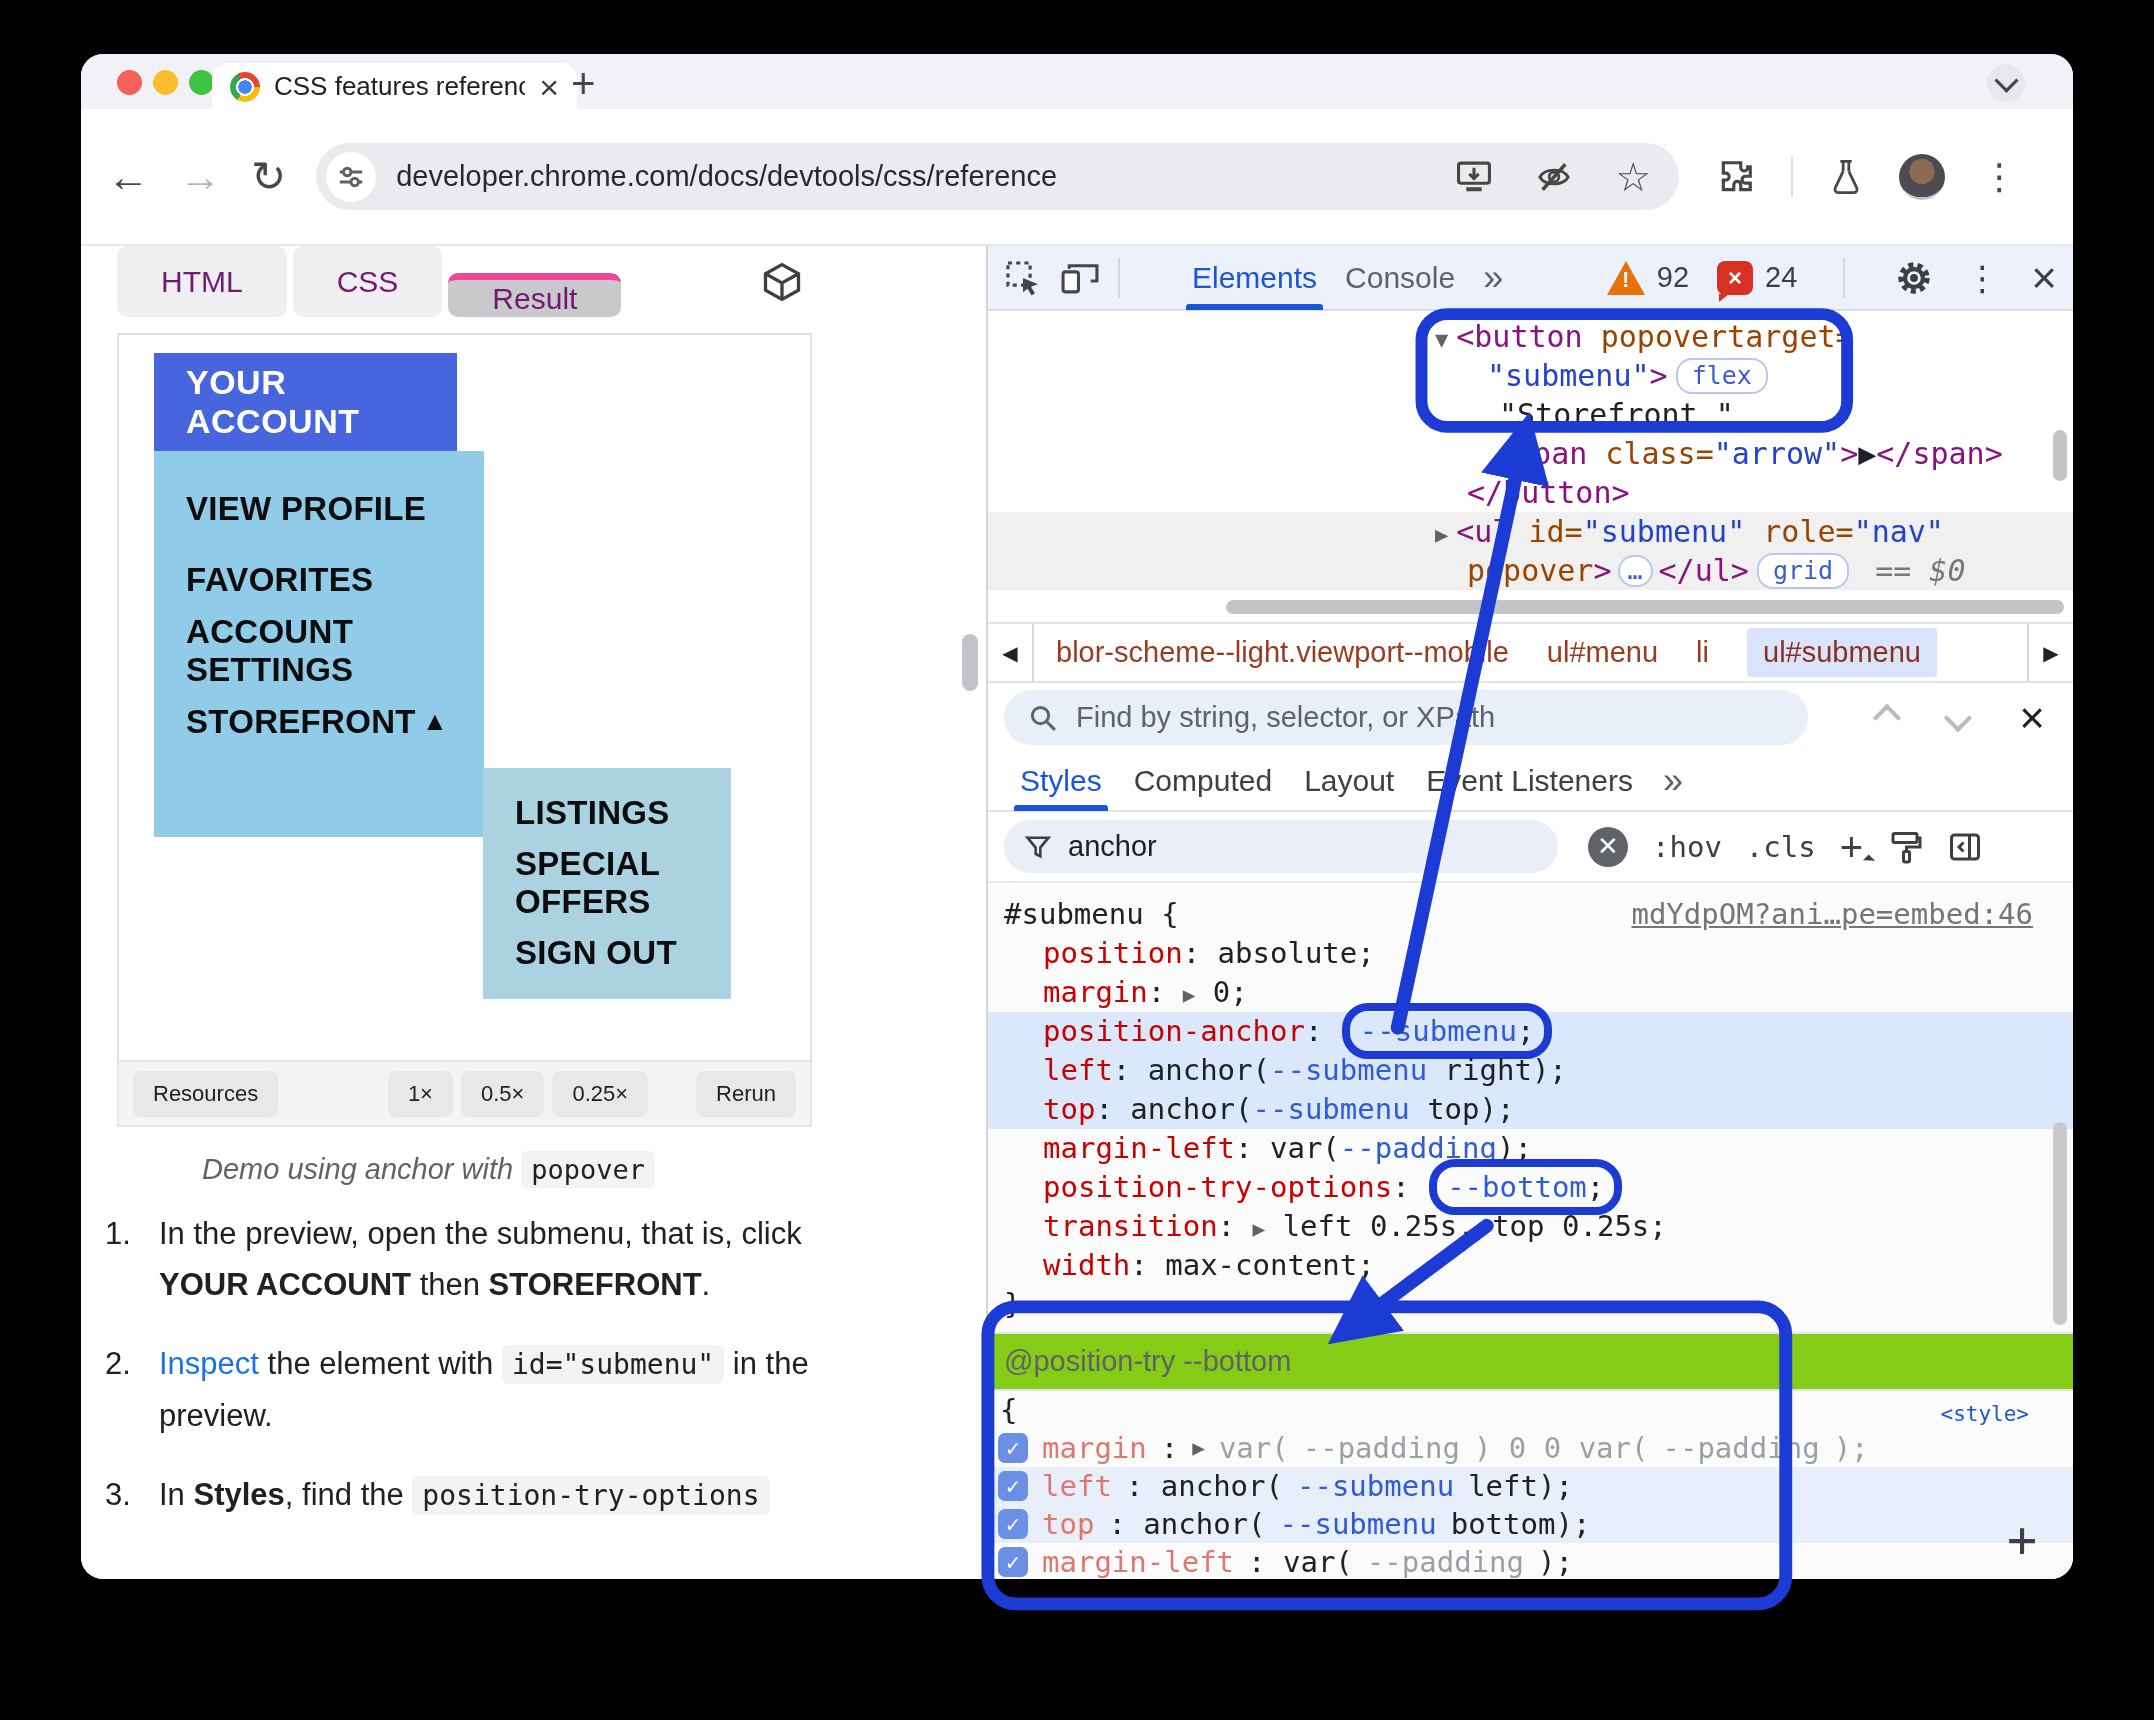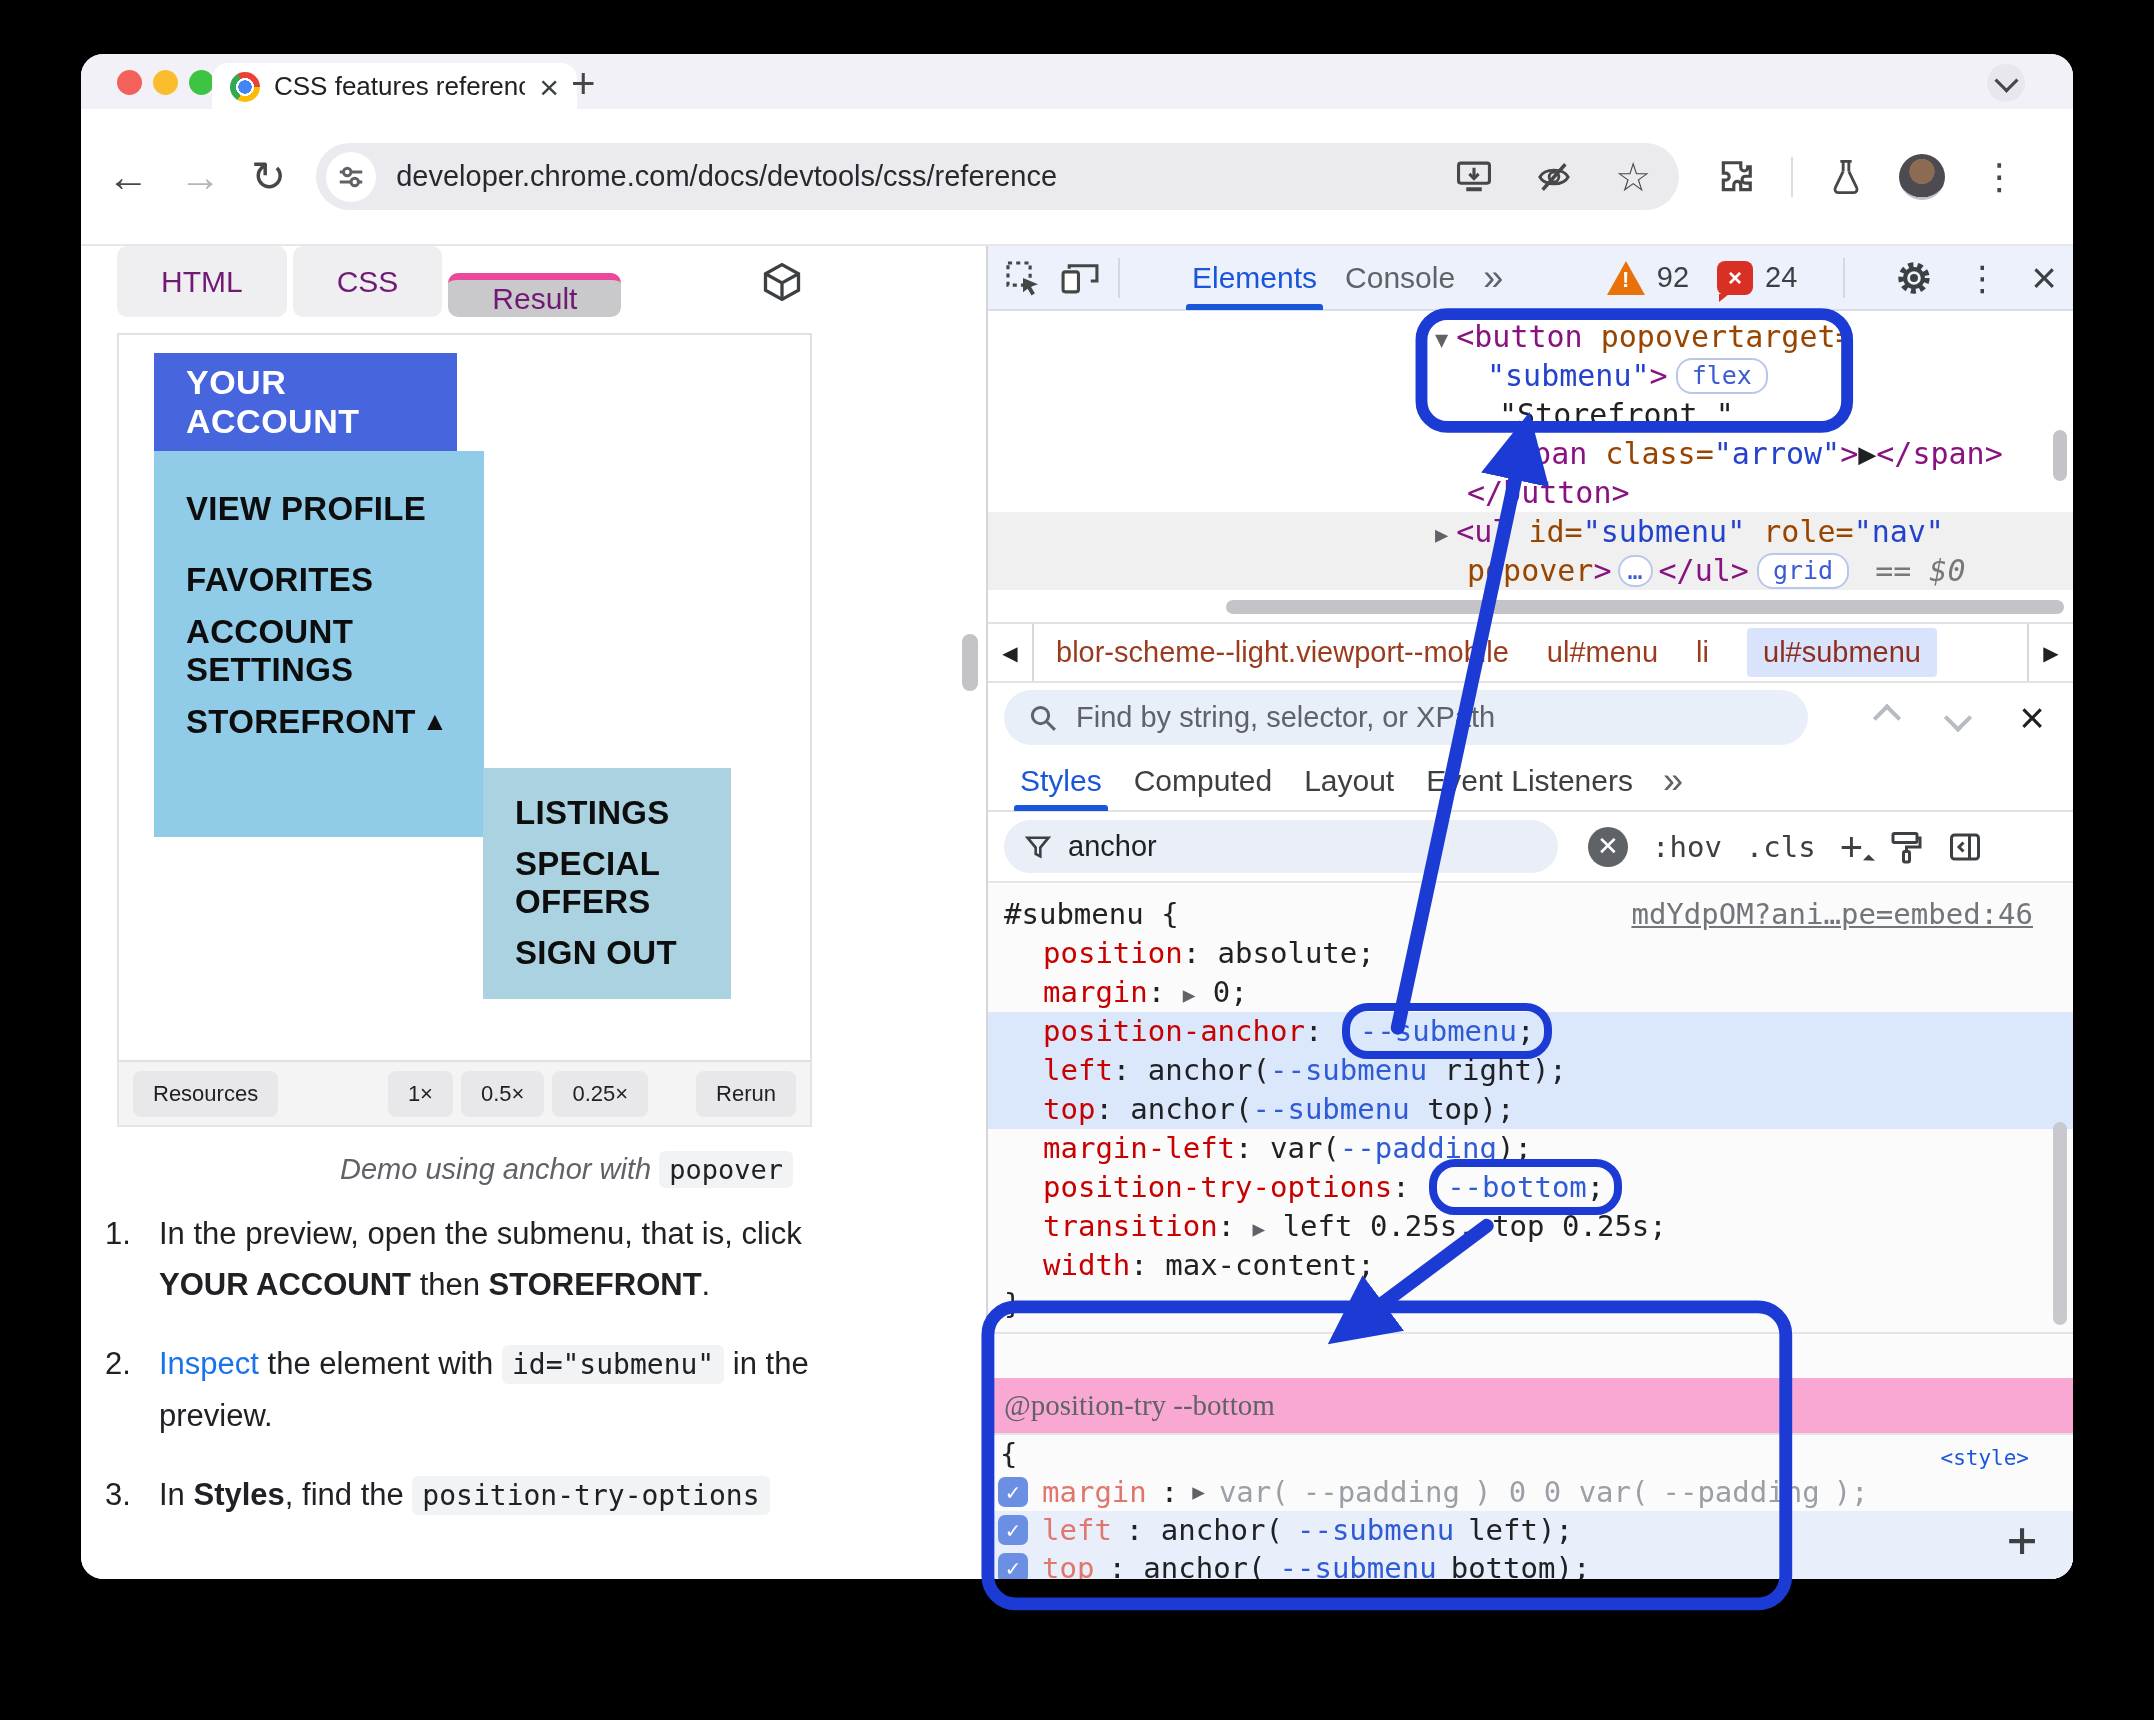--- a/index.html
+++ b/index.html
@@ -73,21 +73,21 @@
   .menu-item{height:71px;display:flex;align-items:center;padding:0 36px 0 32px;
              font-size:33px;font-weight:bold;color:#0d0d0d;letter-spacing:0.3px;}
   .menu-item .up{margin-left:auto;font-size:26px;}
   .submenu{position:absolute;left:364px;top:433px;width:248px;height:231px;background:#abd2e1;padding-top:10px;box-sizing:border-box;}
   .submenu .menu-item{height:70px;}
   .resources{height:65px;background:#f4f4f5;border:2px solid #e5e5e7;border-top:none;display:flex;
              align-items:center;padding:0 14px;box-sizing:border-box;}
   .chip{background:#e8e8ea;border-radius:8px;font-size:22px;color:#202124;padding:10px 20px;}
   .scalegrp{margin-left:auto;display:flex;gap:8px;}
   .rerun{margin-left:48px;}
-  .caption{margin-top:26px;width:695px;text-align:right;font-style:italic;color:#5f6368;font-size:29px;margin-left:17px;}
+  .caption{margin-top:26px;width:695px;text-align:center;font-style:italic;color:#5f6368;font-size:29px;}
   .codechip{font-family:"DejaVu Sans Mono",monospace;font-style:normal;font-size:27px;background:#f1f3f4;
             color:#202124;padding:3px 10px;border-radius:6px;}
   .instructions{margin:22px 0 0 24px;}
   .ins{display:flex;gap:12px;margin-bottom:28px;font-size:31px;line-height:51px;color:#202124;}
   .ins-num{width:42px;flex:0 0 auto;}
   .ins-text{width:653px;}
   .seg-bold{font-weight:bold;}
   .seg-link{color:#1a73e8;}
   .seg-code{font-family:"DejaVu Sans Mono",monospace;font-size:28px;background:#f1f3f4;padding:3px 10px;border-radius:6px;}
   
@@ -167,21 +167,21 @@
   .rulesrc{position:absolute;right:40px;top:0;font-size:29px;color:#72767a;text-decoration:underline;}
   .cssrow{height:39px;line-height:39px;padding-left:55px;white-space:nowrap;}
   .cssrow.hl{background:#dbe7fb;}
   .ruleclose{height:39px;line-height:39px;padding-left:16px;}
   .ck-p{color:#c80000;} .ck-p2{color:#e0776f;} .ck-t{color:#202124;} .ck-l{color:#2f5bd7;}
   .ck-g{color:#9aa0a6;} .ck-gl{color:#9aa0a6;} .ck-tri{color:#5f6368;font-size:21px;}
   .pill{display:inline-block;border:8px solid #1c3bd4;border-radius:26px;padding:0 10px;
         margin:-12px 0 -12px 2px;line-height:40px;}
   .ptdivider{height:2px;background:#e4e4e6;margin-top:8px;}
   .pthead{height:55px;display:flex;align-items:center;padding-left:16px;font-size:29px;color:#5f6368;
-          border-bottom:2px solid #e4e4e6;background:#f9a8d4;font-family:Liberation Serif, serif;margin-top:44px;}
+          border-bottom:2px solid #e4e4e6;background:#84cc16;font-family:Liberation Sans, sans-serif;}
   .ptopen,.ptclose{height:38px;line-height:38px;padding-left:12px;position:relative;}
   .stylelink{position:absolute;right:44px;top:4px;color:#1a56db;font-size:21px;}
   .ptrow{height:38px;line-height:38px;display:flex;align-items:center;gap:14px;padding-left:10px;white-space:nowrap;}
   .ptrow.hl{background:#e8effb;}
   .cb{width:30px;height:30px;border-radius:7px;background:#6b8fe3;color:#fff;font-size:23px;
       display:flex;align-items:center;justify-content:center;flex:0 0 auto;}
   .bigplus{position:absolute;right:36px;bottom:14px;font-size:50px;color:#3c4043;font-weight:300;line-height:1;}
   .vsb-styles{position:absolute;right:6px;top:238px;width:14px;height:203px;border-radius:7px;background:#c9c9cd;}
   
   .annot{position:absolute;left:0;top:0;width:2154px;height:1721px;pointer-events:none;}

